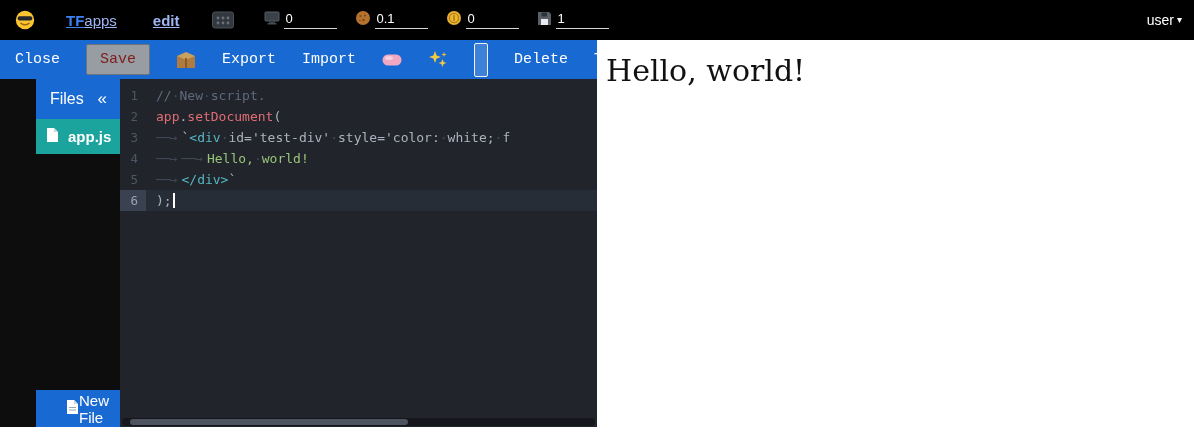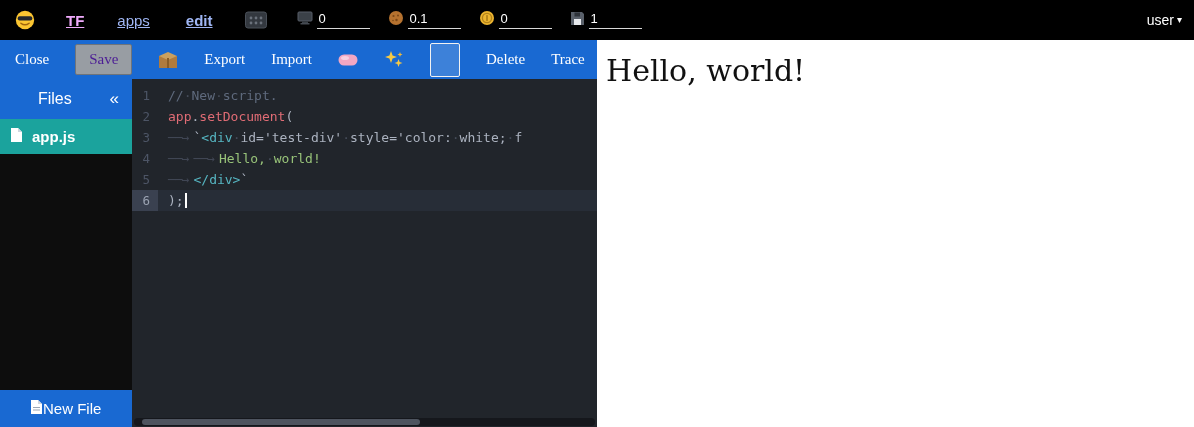--- a/index.html
+++ b/index.html
@@ -9,27 +9,27 @@
     background:#ffffff; font-family:"Liberation Sans", sans-serif;
   }
 
   
   .topbar {
     position:absolute; top:0; left:0; width:1194px; height:40px;
     background:#000; display:flex; align-items:center;
   }
   .logo { margin-left:14px; display:flex; align-items:center; cursor:pointer; }
   .brand {
-    margin-left:30px; color:#f0abfc; font-size:15px; font-weight:700;
+    margin-left:30px; color:#3b82f6; font-size:15px; font-weight:700;
     text-decoration:underline; cursor:pointer;
   }
   .navlink {
     color:#9fb6f4; font-size:15px; text-decoration:underline; cursor:pointer;
   }
-  .nav-apps { margin-left:33px; }
+  .nav-apps { }
   .nav-edit { margin-left:36px;font-weight:bold; }
   .padicon { margin-left:32px; display:flex; align-items:center; cursor:pointer; }
   .counters { margin-left:30px; display:flex; align-items:center; gap:18px; }
   .counter { display:flex; align-items:center; gap:4px; }
   .counter-field {
     display:inline-block; width:53px; color:#fff; font-size:13px;
     border-bottom:1px solid #d9d9d9; padding:0 0 2px 2px; cursor:text;
   }
   .topbar-spacer { flex:1; }
   .usermenu {
@@ -39,36 +39,36 @@
   .usermenu .caret { font-size:10px; line-height:1; }
 
   
   .left-panel { position:absolute; top:40px; left:0; width:597px; height:387px; }
   .toolbar {
     height:39px; background:#1969d2; display:flex; align-items:center;
     padding:0 0 0 15px; gap:26px;
   }
   .tbtn {
     background:transparent; border:none; color:#fff; font-size:15px;
-    font-family:Liberation Serif, serif; padding:0; cursor:pointer; white-space:nowrap;
+    font-family:Liberation Mono, monospace; padding:0; cursor:pointer; white-space:nowrap;
   }
   .tbtn.save {
-    background:#989da3; color:#4c1d95; border:1px solid #6e747b;
+    background:#989da3; color:#7f1d1d; border:1px solid #6e747b;
     padding:7px 13px; border-radius:2px; line-height:1;
   }
   .ticon { display:flex; align-items:center; cursor:pointer; }
   .blank-btn {
     width:30px; height:34px; border:1px solid #f2f2f2; border-radius:2px;
     background:rgba(255,255,255,0.16); cursor:pointer;
   }
 
   
   .workspace { display:flex; height:348px; }
 
-  .sidebar { width:132px; display:flex; flex-direction:column; background:#0d0d0d; }
+  .sidebar { width:120px; display:flex; flex-direction:column; background:#0d0d0d;padding-left:36px; }
   .files-header {
     height:40px; background:#1969d2; color:#fff; display:flex; align-items:center;
     padding:0 13px 0 0;
   }
   .files-title { flex:1; text-align:center; font-size:16px; }
   .collapse { font-size:17px; cursor:pointer; }
   .file-item {
     height:35px; background:#1ba39d; color:#fff; display:flex; align-items:center;
     gap:9px; padding-left:10px; cursor:pointer;
   }

